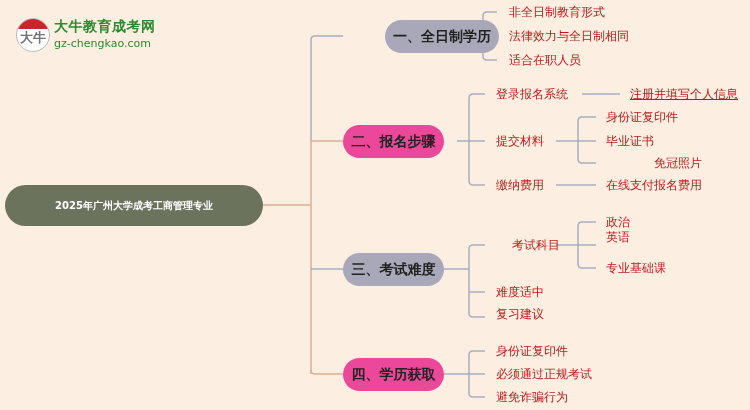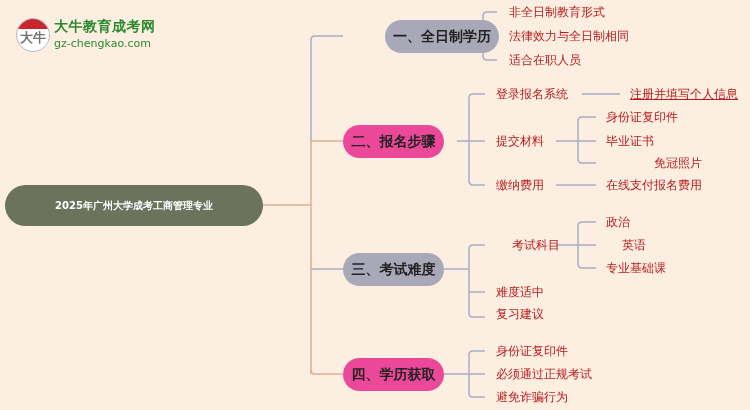--- a/index.html
+++ b/index.html
@@ -79,20 +79,20 @@
 <div class="leaf" style="left:630px;top:87px;text-decoration:underline;">注册并填写个人信息</div>
 <div class="leaf" style="left:496px;top:134px;">提交材料</div>
 <div class="leaf" style="left:606px;top:110px;">身份证复印件</div>
 <div class="leaf" style="left:606px;top:134px;">毕业证书</div>
 <div class="leaf" style="left:606px;top:156px;margin-left:48px;">免冠照片</div>
 <div class="leaf" style="left:496px;top:178px;">缴纳费用</div>
 <div class="leaf" style="left:606px;top:178px;">在线支付报名费用</div>
 
 <div class="leaf" style="left:512px;top:238px;text-align:center;">考试科目</div>
 <div class="leaf" style="left:606px;top:215px;">政治</div>
-<div class="leaf" style="left:606px;top:238px;margin-left:16px;">英语</div>
+<div class="leaf" style="left:606px;top:230px;">英语</div>
 <div class="leaf" style="left:606px;top:261px;">专业基础课</div>
 <div class="leaf" style="left:496px;top:285px;">难度适中</div>
 <div class="leaf" style="left:496px;top:307px;">复习建议</div>
 
 <div class="leaf" style="left:496px;top:344px;">身份证复印件</div>
 <div class="leaf" style="left:496px;top:367px;">必须通过正规考试</div>
 <div class="leaf" style="left:496px;top:390px;">避免诈骗行为</div>
 
 </body></html>

